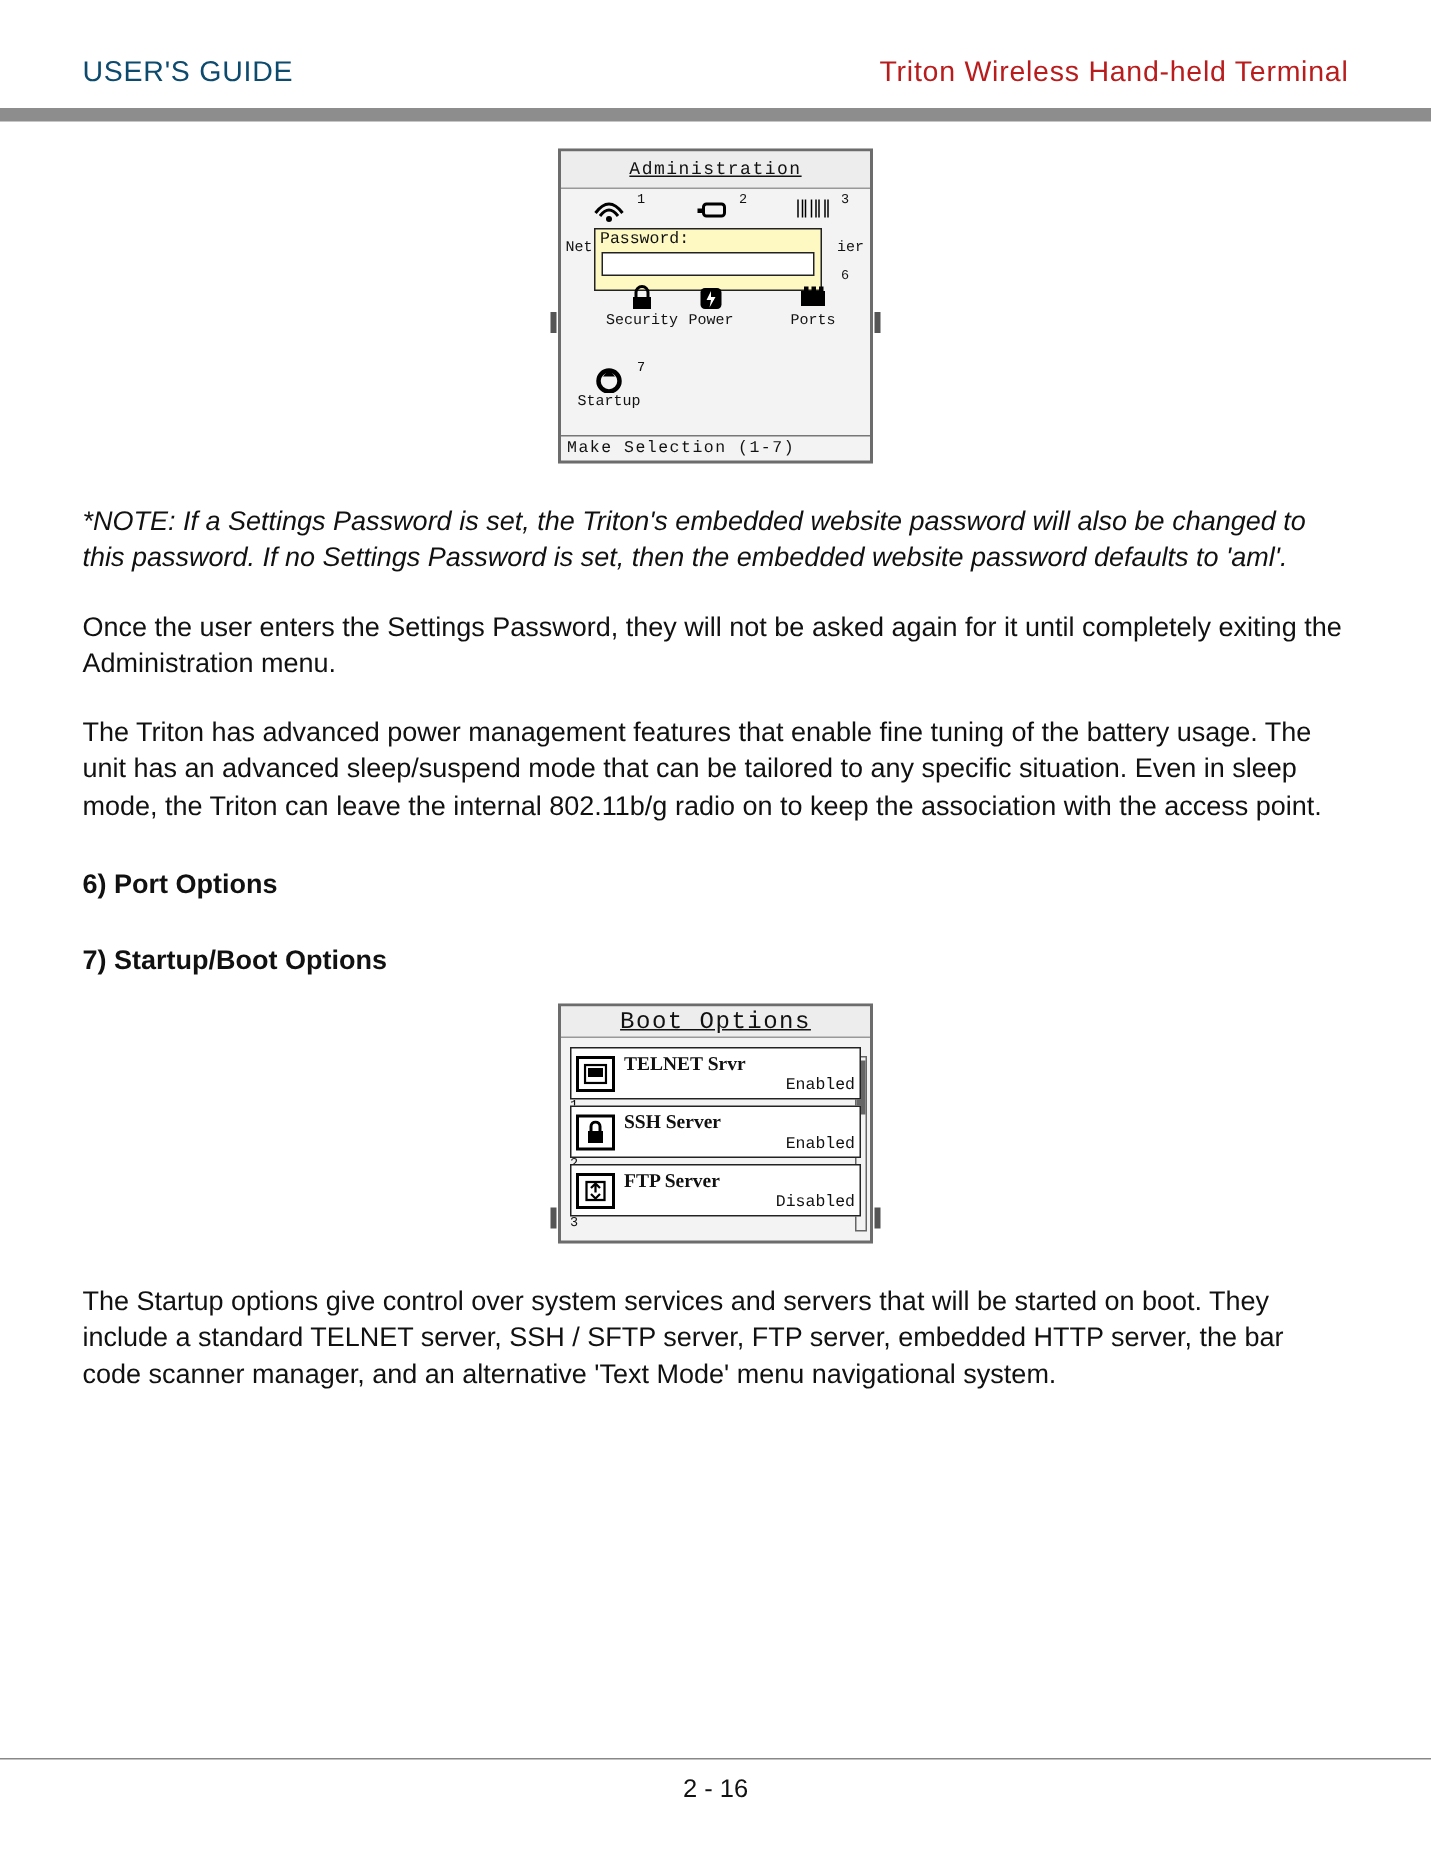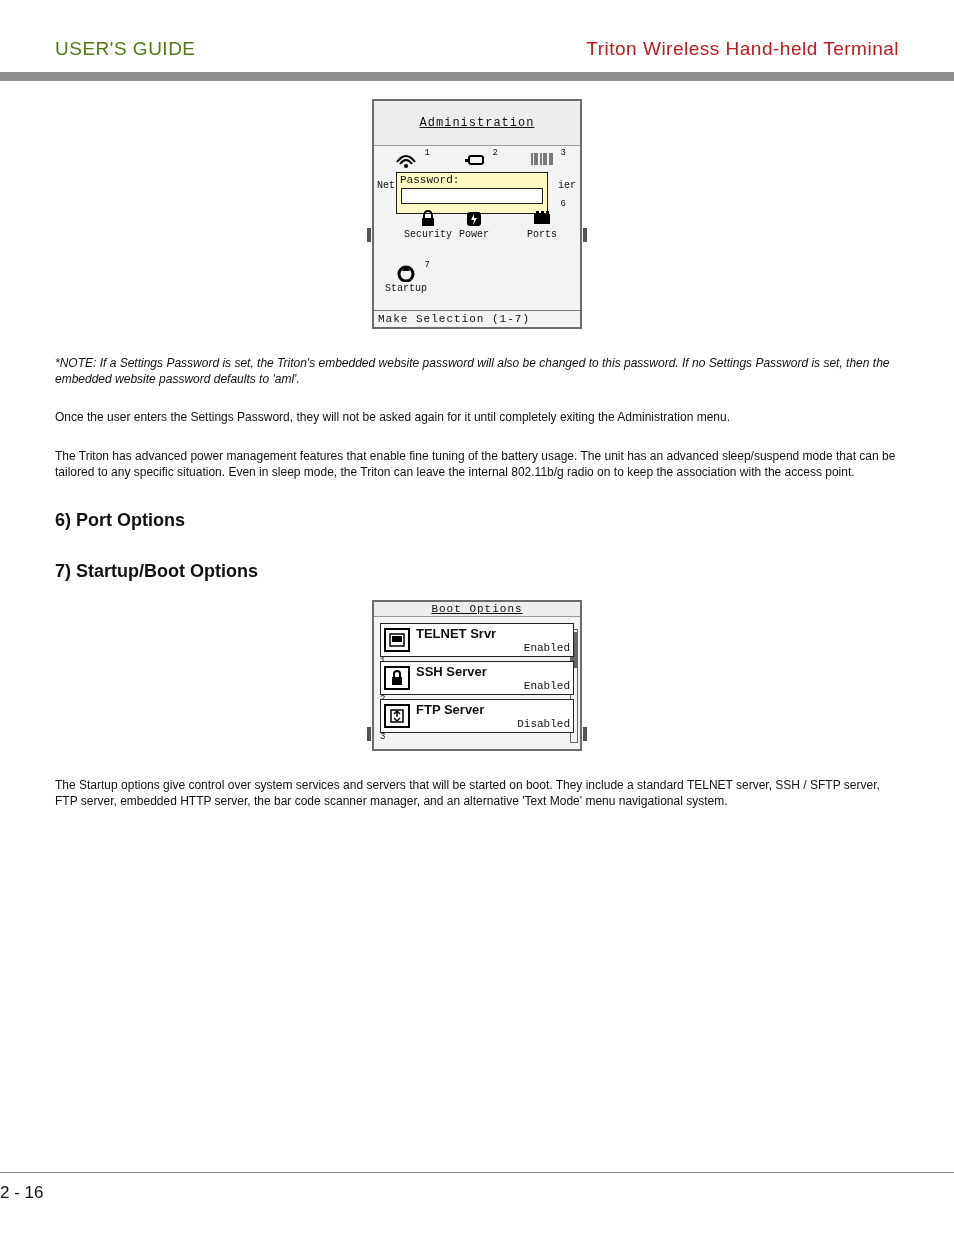--- a/index.html
+++ b/index.html
@@ -17,21 +17,21 @@
     position: relative;
     padding: 38px 55px 0 55px;
   }
   .header-row {
     display: flex;
     justify-content: space-between;
     font-size: 19px;
     letter-spacing: 0.5px;
     margin-bottom: 12px;
   }
-  .header-left { color: #4d7c0f; }
+  .header-left { color: #0c4a6e; }
   .header-right { color: #b91c1c; }
   .thick-bar {
     height: 9px;
     background: #8d8d8d;
     margin: 0 -55px 18px -55px;
   }
 
   
   .mini-wrap { display:flex; justify-content:center; margin-bottom: 26px; }
   .mini {
@@ -41,21 +41,21 @@
     font-family: "Courier New", monospace;
     font-size: 11px;
     background: #f3f3f3;
   }
   .mini-title {
     text-align: center;
     background: #ededed;
     font-family: "Courier New", monospace;
     font-size: 12px;
     border-bottom: 1px solid #999;
-    padding: 15px 0;
+    padding: 5px 0;
     text-decoration: underline;
     letter-spacing: 1px;
   }
   .mini-body { position: relative; height: 164px; }
   .mini-left-notch { position:absolute; left:-7px; top:50%; width:4px; height:14px; background:#555; }
   .mini-right-notch { position:absolute; right:-7px; top:50%; width:4px; height:14px; background:#555; }
   .mini-footer {
     border-top: 1px solid #777;
     font-size: 11px;
     padding: 2px 4px;
@@ -84,67 +84,67 @@
   }
   .pwd-box .pl { font-size:11px; padding:1px 3px 0 3px; }
   .pwd-box .inp { margin:2px 4px; height:14px; border:1px solid #222; background:#fff; }
   .net-lbl { position:absolute; left:3px; top:34px; font-size:10px; }
   .ier-lbl { position:absolute; right:4px; top:34px; font-size:10px; }
 
   .ic svg { display:block; margin:auto; }
 
   
   .it { font-style: italic; }
-  p { font-size: 12px; line-height: 1.35; margin: 0 0 22px 0; }
+  p { font-size: 18px; line-height: 1.35; margin: 0 0 22px 0; }
   h3 { font-size: 18px; font-weight: bold; margin: 30px 0 18px 0; font-family: "Century Gothic","Segoe UI",Arial,sans-serif; }
 
   
   .boot-wrap { display:flex; justify-content:center; margin: 4px 0 26px 0; }
   .boot {
     border: 2px solid #6c6c6c;
     width: 206px;
     position: relative;
     font-family: "Courier New", monospace;
     background:#f3f3f3;
   }
   .boot-title {
-    text-align:center; font-size:11px; letter-spacing:1px;
+    text-align:center; font-size:16px; letter-spacing:1px;
     border-bottom:1px solid #999; padding:1px 4px;
     text-decoration: underline;
     background:#ededed;
   }
   .boot-list { position:relative; }
   .brow {
     display:flex; align-items:center; border:1px solid #222;
     margin:4px 6px 0 6px; padding:2px 3px; background:#fff;
     position:relative;
   }
   .brow.first { margin-top:6px; }
   .brow .bic {
     width:22px; height:20px; border:2px solid #000; margin-right:6px;
     display:flex; align-items:center; justify-content:center; flex:0 0 auto;
     background:#fff;
   }
   .brow .btxt { flex:1; }
-  .brow .bname { font-weight:bold; font-size:13px; font-family:Liberation Sans, sans-serif; }
+  .brow .bname { font-weight:bold; font-size:13px; font-family:Liberation Serif, serif; }
   .brow .bstat { text-align:right; font-size:11px; margin-top:1px; }
   .brow .bnum { position:absolute; left:-1px; bottom:-10px; font-size:9px; }
   .boot-pad { height:16px; }
   .boot-left-notch { position:absolute; left:-7px; bottom:8px; width:4px; height:14px; background:#555; }
   .boot-right-notch { position:absolute; right:-7px; bottom:8px; width:4px; height:14px; background:#555; }
   .boot-scroll { position:absolute; right:2px; top:6px; bottom:6px; width:6px; border:1px solid #666; }
   .boot-scroll .thumb { background:#666; height:36px; margin-top:2px; }
 
   
   .page-footer-line {
     position:absolute; left:0; right:0; bottom:62px; height:1px; background:#888;
   }
   .page-num {
     position:absolute; left:0; right:0; bottom:32px;
-    font-size:17px;
+    text-align:center; font-size:17px;
   }
 </style>
 </head>
 <body>
 
 <div class="page">
 
   <div class="header-row">
     <div class="header-left">USER'S GUIDE</div>
     <div class="header-right">Triton Wireless Hand-held Terminal</div>

